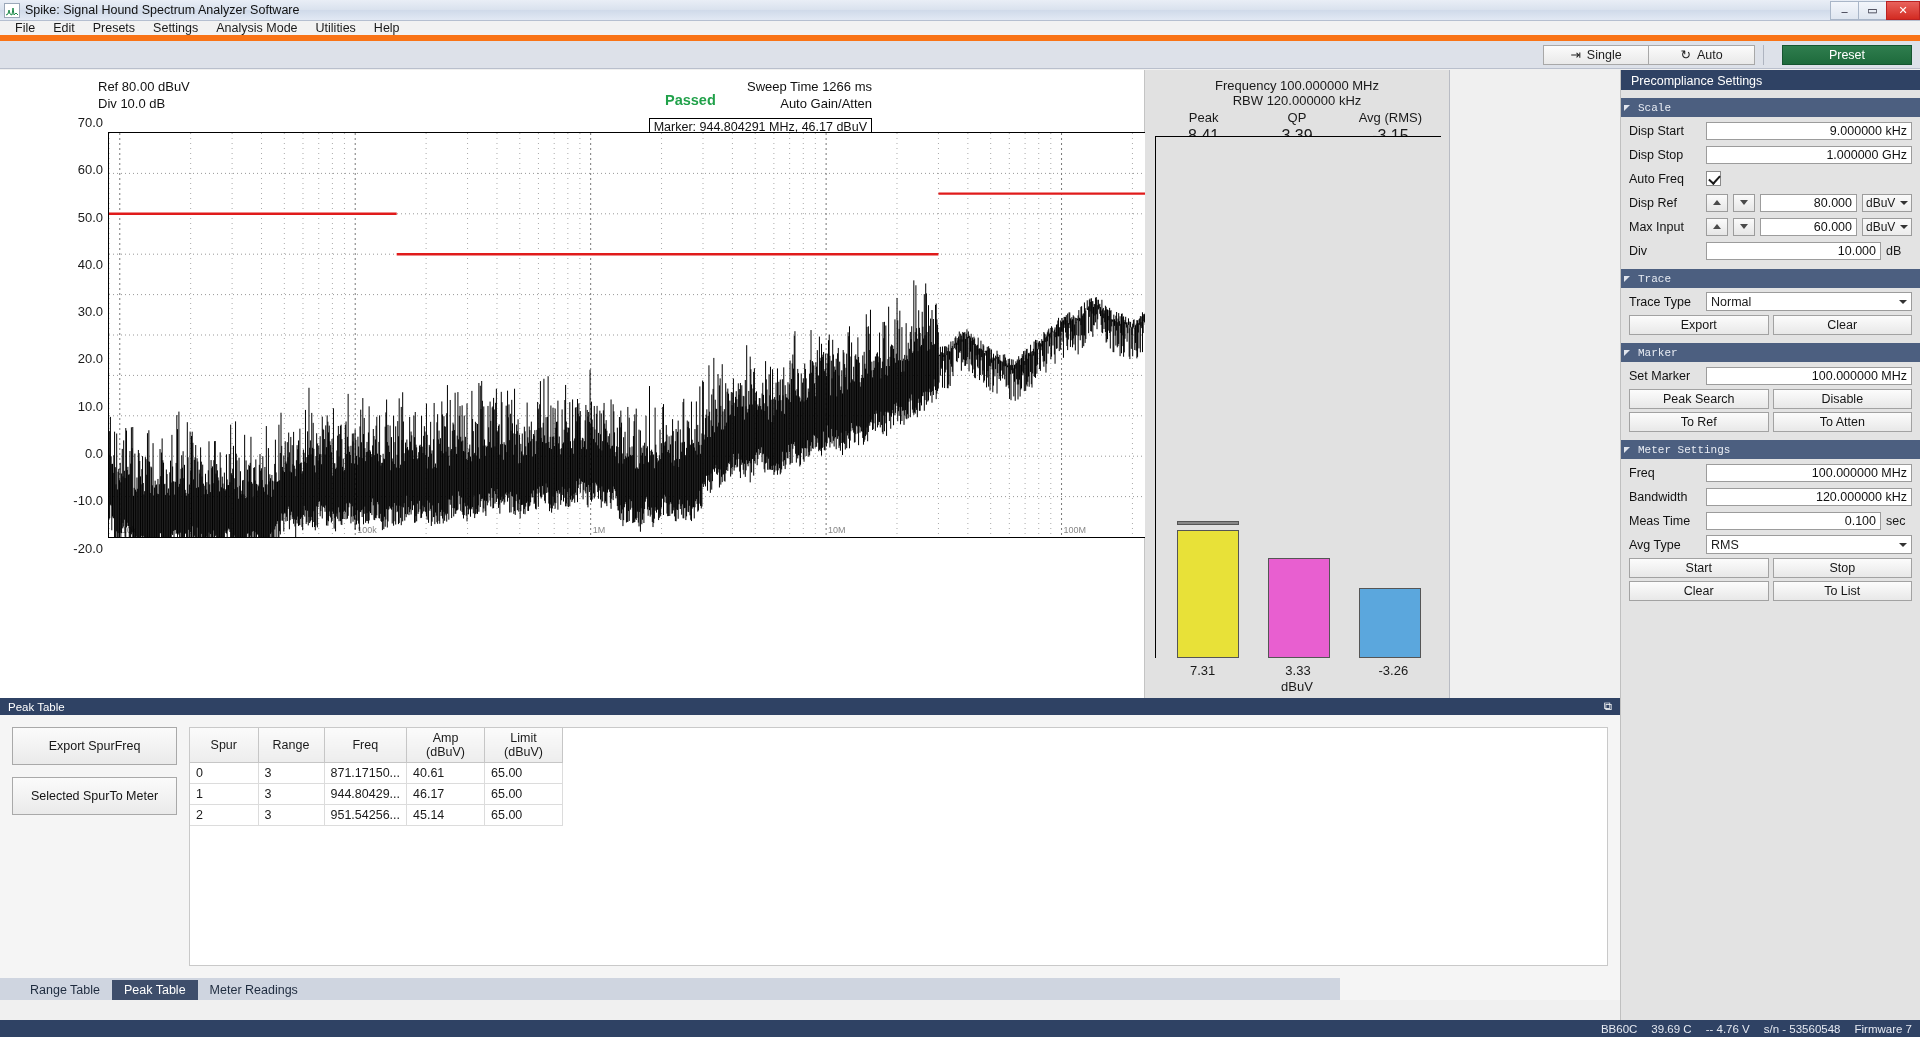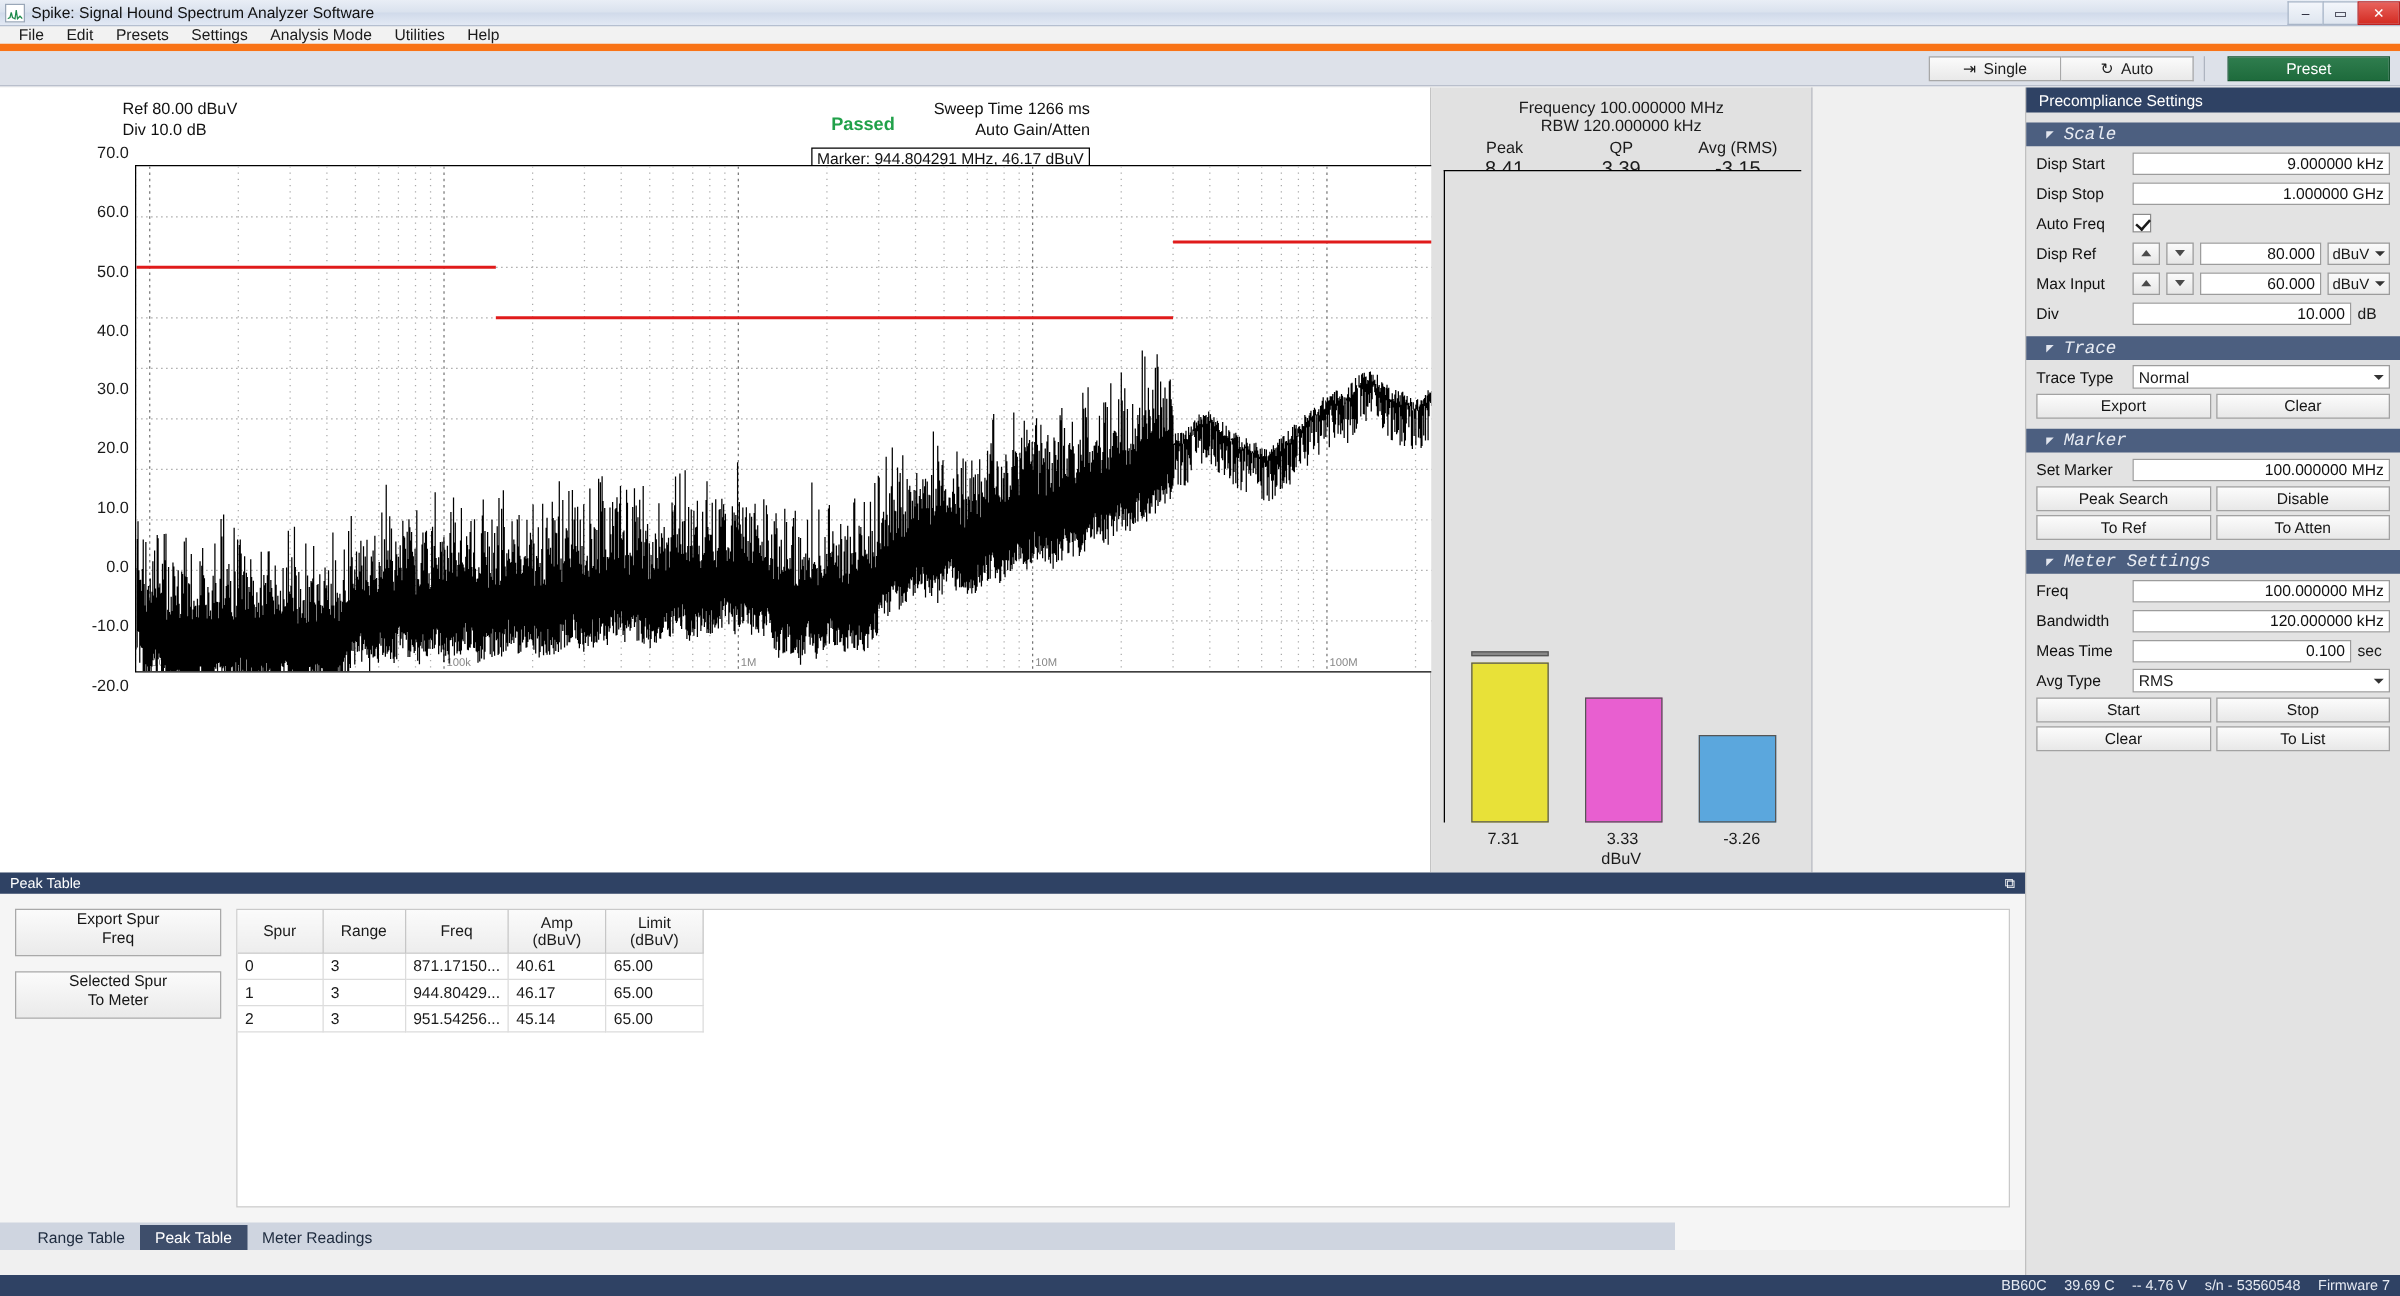--- a/index.html
+++ b/index.html
@@ -165,23 +165,23 @@
     background: #e3e3e3;
     position: absolute; right: 0; top: 0; bottom: -37px;
     border-left: 1px solid #c0c0c0;
   }
   .sidebar-title {
     background: #2f4264; color: #fff;
     font-size: 12.5px; padding: 4px 10px; height: 20px;
   }
   .group-head {
     background: #4c5f80; color: #e8ecf3;
-    font-size: 14px; font-family: "Liberation Mono", monospace;
-    padding: 3px 16px; display: flex; align-items: center; gap: 8px;
-    height: 19px; margin-top: 8px; font-style: italic;
+    font-size: 11px; font-family: "Liberation Mono", monospace;
+    padding: 3px 3px; display: flex; align-items: center; gap: 8px;
+    height: 19px; margin-top: 8px;
   }
   .tri { width: 0; height: 0; border-left: 6px solid #e2e6ee; border-bottom: 6px solid transparent; }
   .row {
     display: flex; align-items: center; gap: 5px;
     padding: 3px 8px 0 8px; height: 24px;
   }
   .row-label { width: 72px; font-size: 12.5px; color: #111; flex: none; }
   .field {
     flex: 1; height: 18px; background: #fff;
     border: 1px solid #9c9c9c; font-size: 12.5px;
@@ -237,21 +237,21 @@
   .dock-title {
     height: 17px; background: #2f4264; color: #fff;
     font-size: 11.5px; padding: 2px 8px; display: flex;
     align-items: center; justify-content: space-between;
   }
   .dock-body { display: flex; padding: 12px; gap: 12px; height: calc(100% - 17px - 22px); }
   .dock-buttons { width: 165px; flex: none; display: flex; flex-direction: column; gap: 12px; }
   .big-btn {
     height: 38px; background: linear-gradient(to bottom,#fbfbfb,#eaeaea);
     border: 1px solid #a9a9a9; font-size: 12.5px;
-    display: flex; flex-direction: column; align-items: center; justify-content: flex-start;
+    display: flex; align-items: center; justify-content: center;
     line-height: 15px; color: #151515;
   }
   .table-wrap {
     flex: 1; background: #fff; border: 1px solid #c9c9c9; overflow: hidden;
   }
   table { border-collapse: collapse; font-size: 12.5px; }
   th {
     background: linear-gradient(to bottom,#fbfbfb,#ededed);
     border: 1px solid #c6c6c6; border-top: none; border-left: none;
     font-weight: normal; padding: 3px 10px; text-align: center; color: #1a1a1a;

